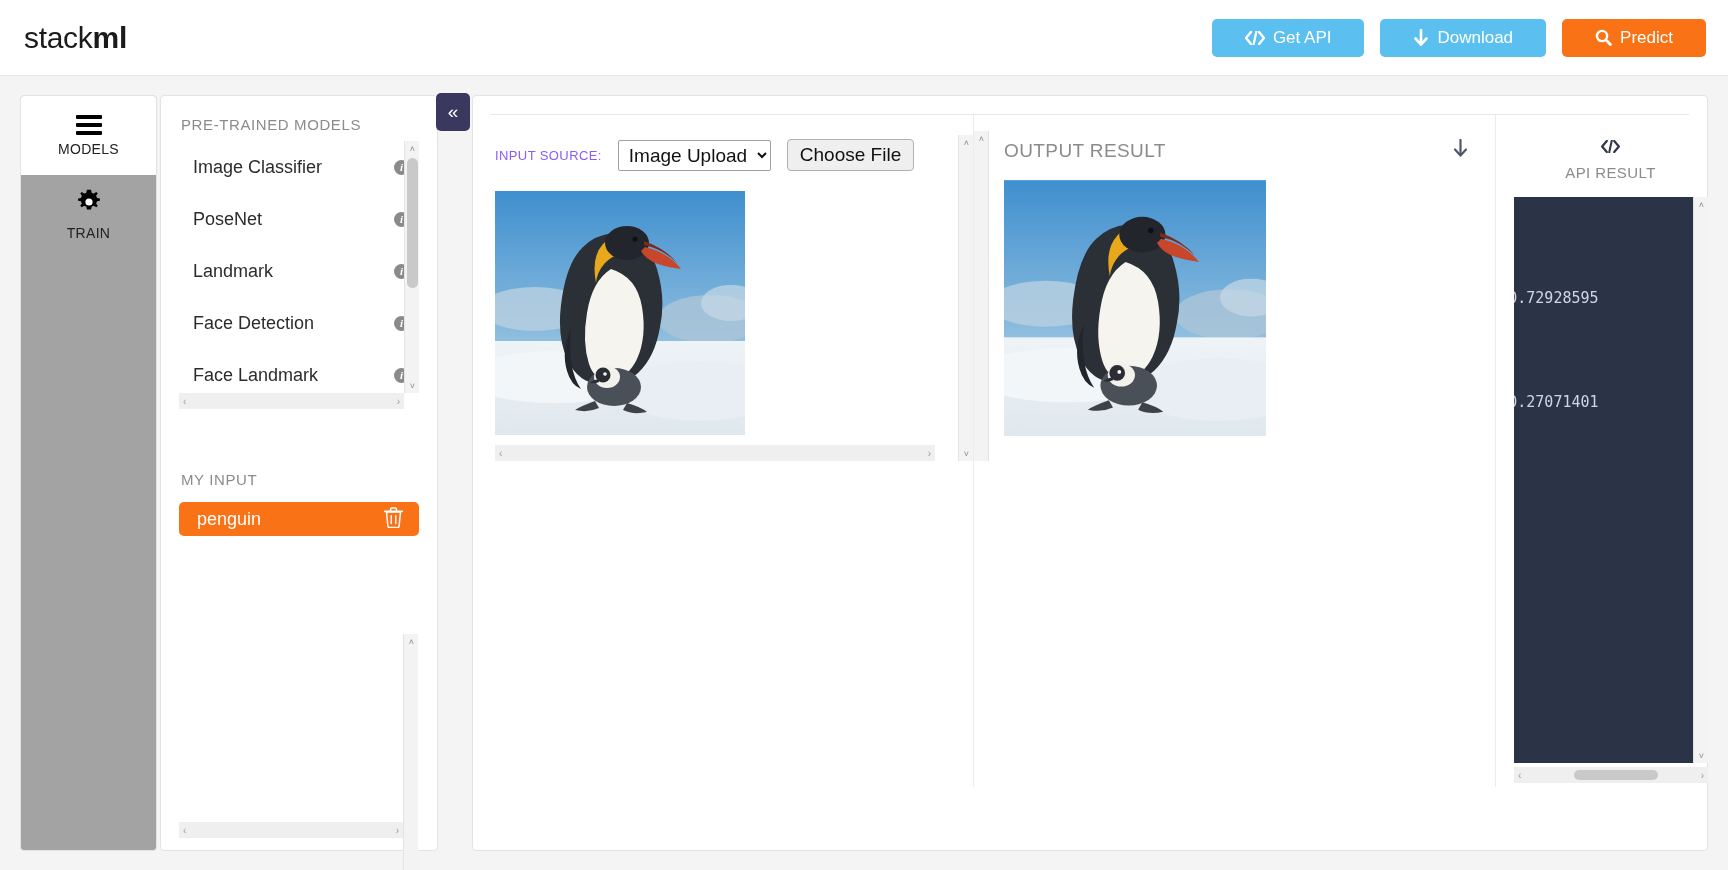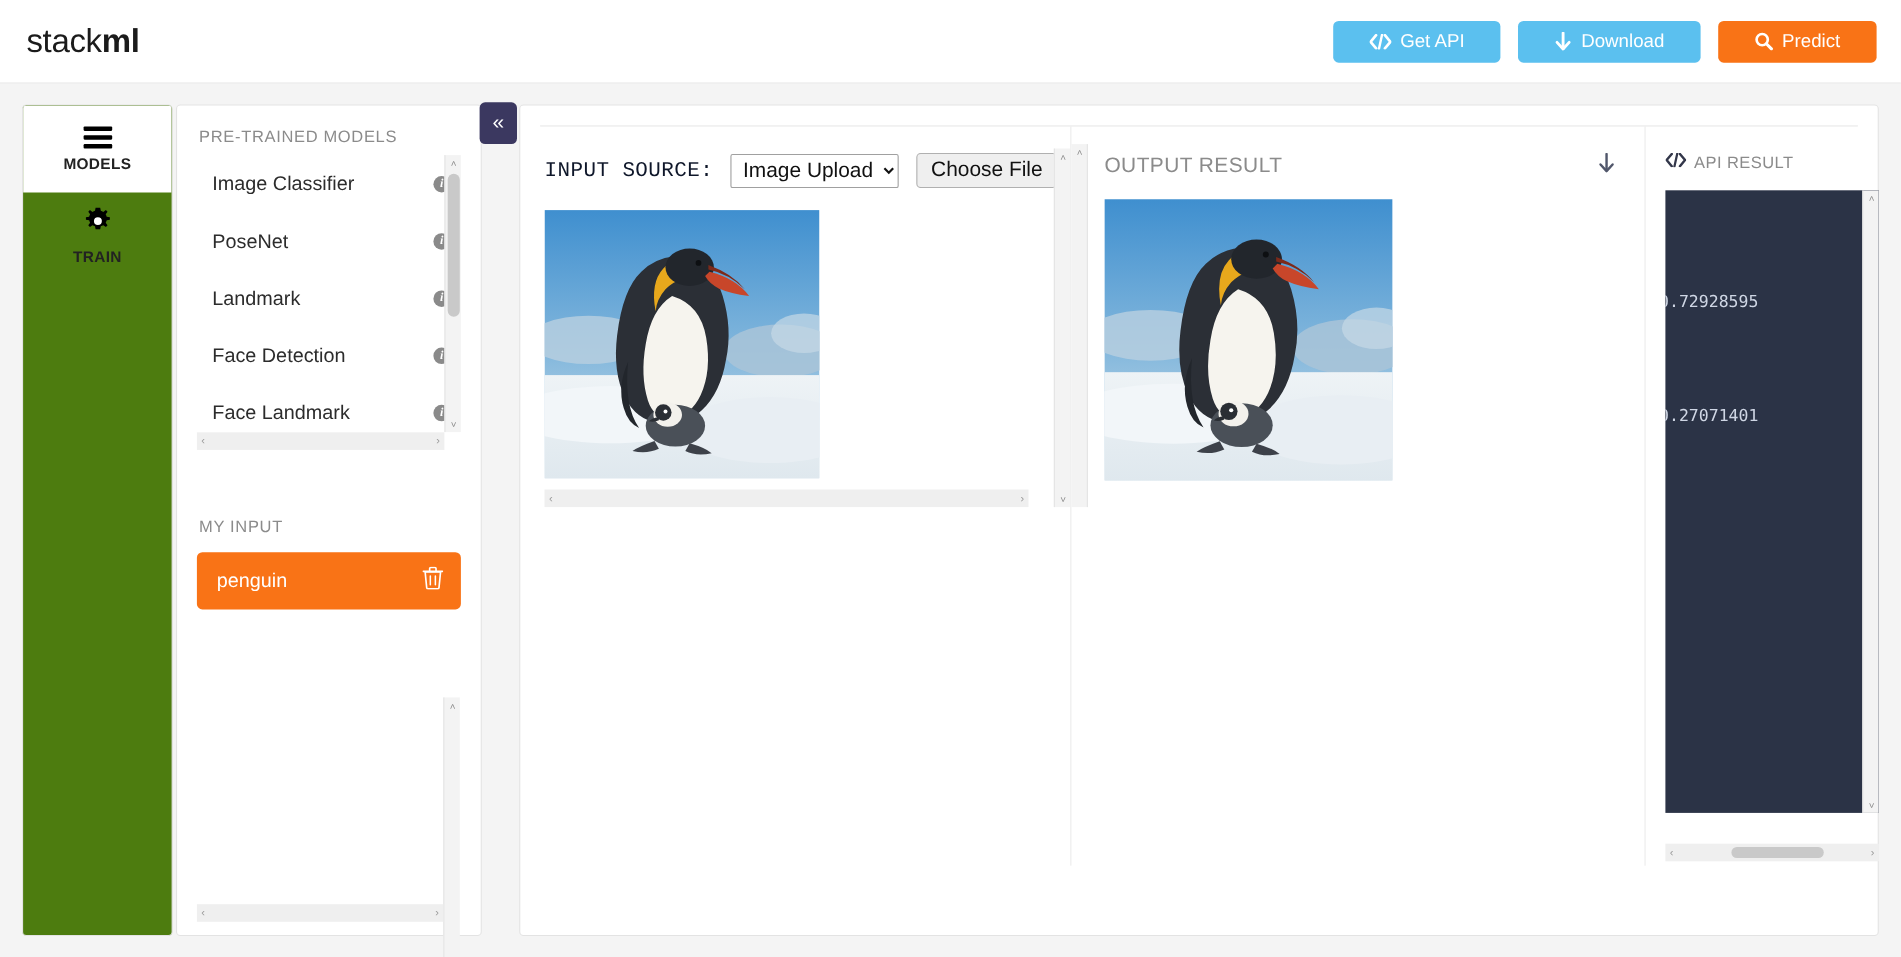--- a/index.html
+++ b/index.html
@@ -43,25 +43,24 @@
     white-space: nowrap;
   }
   .btn-blue { background: #5bc0ef; }
   .btn-orange { background: #f97316; }
   .btn .ic { display: inline-flex; align-items: center; }
 
   
   .rail {
     position: absolute; left: 20px; top: 95px;
     width: 137px; height: 756px;
-    background: #4d7c0f;
+    background: #a3a3a3;
     border: 1px solid #e3e3e3;
     border-radius: 4px;
     overflow: hidden;
-    font-weight: bold;
   }
   .rail-item {
     width: 100%; height: 79px;
     display: flex; flex-direction: column;
     align-items: center; justify-content: center;
     gap: 6px;
     cursor: pointer;
     color: #111;
   }
   .rail-item.active { background: #ffffff; }
@@ -116,21 +115,21 @@
     color: #9a9a9a; font-size: 10px;
     cursor: pointer;
   }
   .mymodels-head {
     color: #8b8b8b; font-size: 15px;
     letter-spacing: .6px;
     padding: 0 0 0 20px;
   }
   .mymodel-card {
     margin: 14px 18px 0 18px;
-    height: 52px;
+    height: 34px;
     background: #f97316;
     border-radius: 5px;
     display: flex; align-items: center;
     padding: 0 16px 0 18px;
     cursor: pointer;
   }
   .mymodel-name { color: #fff; font-size: 18px; }
   .trash { margin-left: auto; cursor: pointer; }
 
   
@@ -157,21 +156,21 @@
     padding: 22px 0 0 22px;
   }
   .divider { height: 1px; background: #e8e8e8; margin: 18px 18px 0 18px; }
   .panes { display: flex; height: 672px; }
 
   .pane-input { width: 500px; position: relative; }
   .input-row {
     display: flex; align-items: center; gap: 16px;
     padding: 24px 0 0 22px;
   }
-  .lbl-input { color: #0f172a; font-size: 19px; letter-spacing: .4px; font-family: Liberation Mono, monospace; }
+  .lbl-input { color: #8b5cf6; font-size: 13px; letter-spacing: .4px; }
   select.src {
     font-family: "Liberation Sans", sans-serif;
     font-size: 19px; color: #111;
     padding: 3px 6px;
     border: 1px solid #a0a0a0; border-radius: 2px;
     background: #fff;
     cursor: pointer;
   }
   .choose {
     font-family: "Liberation Sans", sans-serif;
@@ -188,20 +187,21 @@
     padding: 24px 26px 0 30px;
   }
   .lbl-out { color: #8b8b8b; font-size: 19px; letter-spacing: .4px; }
   .dl-ic { margin-left: auto; cursor: pointer; }
   .out-img { padding: 18px 0 0 30px; }
 
   .pane-api { width: 212px; border-left: 1px solid #ececec; position: relative; }
   .api-head {
     display: flex; align-items: center; gap: 7px;
     padding: 24px 0 0 18px;
+    flex-direction: column;
   }
   .lbl-api { color: #8b8b8b; font-size: 15px; letter-spacing: .4px; }
   .code-box {
     position: relative;
     margin: 16px 0 0 18px;
     width: 194px; height: 566px;
     background: #2b3346;
     overflow: hidden;
   }
   .code-text {

